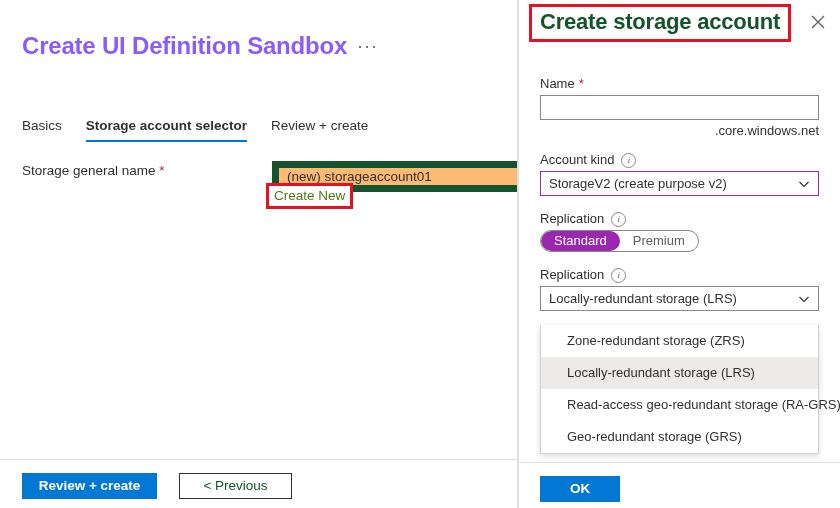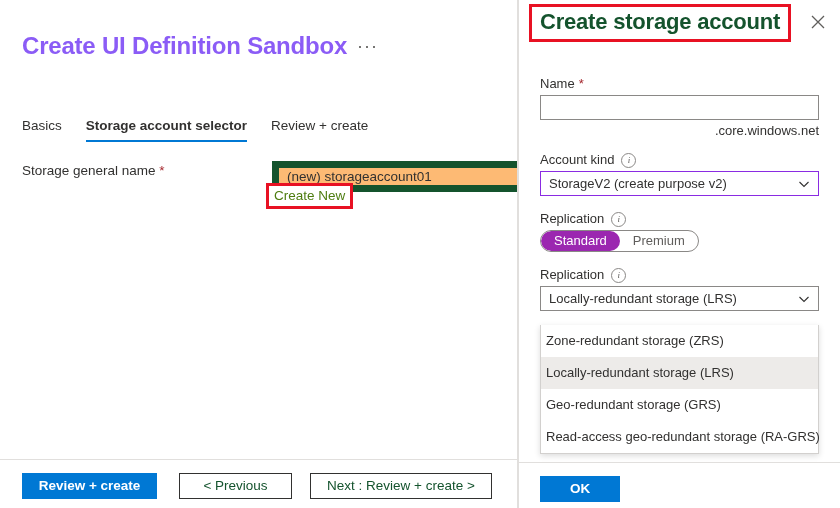--- a/index.html
+++ b/index.html
@@ -296,21 +296,21 @@
     border-top: none;
     box-shadow: 0 2px 6px rgba(0,0,0,0.14);
     box-sizing: border-box;
     z-index: 5;
   }
   .dd-option {
     font-size: 13px;
     color: #323130;
     height: 32px;
     line-height: 32px;
-    padding: 0 5px;
+    padding: 0 26px;
     white-space: nowrap;
     cursor: pointer;
   }
   .dd-option.highlighted { background: #edebe9; }
 
   #pane-footer-line {
     position: absolute;
     left: 0; top: 462px;
     width: 321px; height: 1px;
     background: #e1dfdd;
@@ -344,21 +344,20 @@
   </div>
 
   <div id="create-new-wrap">
     <span id="create-new-link">Create New</span>
   </div>
 
   <div id="left-footer-line"></div>
   <div id="left-footer">
     <div id="btn-review-create" class="btn btn-primary">Review + create</div>
     <div id="btn-previous" class="btn btn-secondary">&lt; Previous</div>
-    <div id="btn-next" class="btn btn-secondary">Next : Review + create &gt;</div>
   </div>
 </div>
 
 <div id="blade-divider"></div>
 
 <div id="right-pane">
 
   <div id="pane-title-box">
     <div id="pane-title">Create storage account</div>
   </div>
@@ -419,19 +418,19 @@
           </svg>
         </span>
       </div>
     </div>
 
   </div>
 
   <div id="replication-list" style="top:325px;">
     <div class="dd-option">Zone-redundant storage (ZRS)</div>
     <div class="dd-option highlighted">Locally-redundant storage (LRS)</div>
+    <div class="dd-option">Read-access geo-redundant storage (RA-GRS)</div>
     <div class="dd-option">Geo-redundant storage (GRS)</div>
-    <div class="dd-option">Read-access geo-redundant storage (RA-GRS)</div>
   </div>
 
   <div id="pane-footer-line"></div>
   <div id="btn-ok" class="btn btn-primary">OK</div>
 </div>
 
 </body></html>

